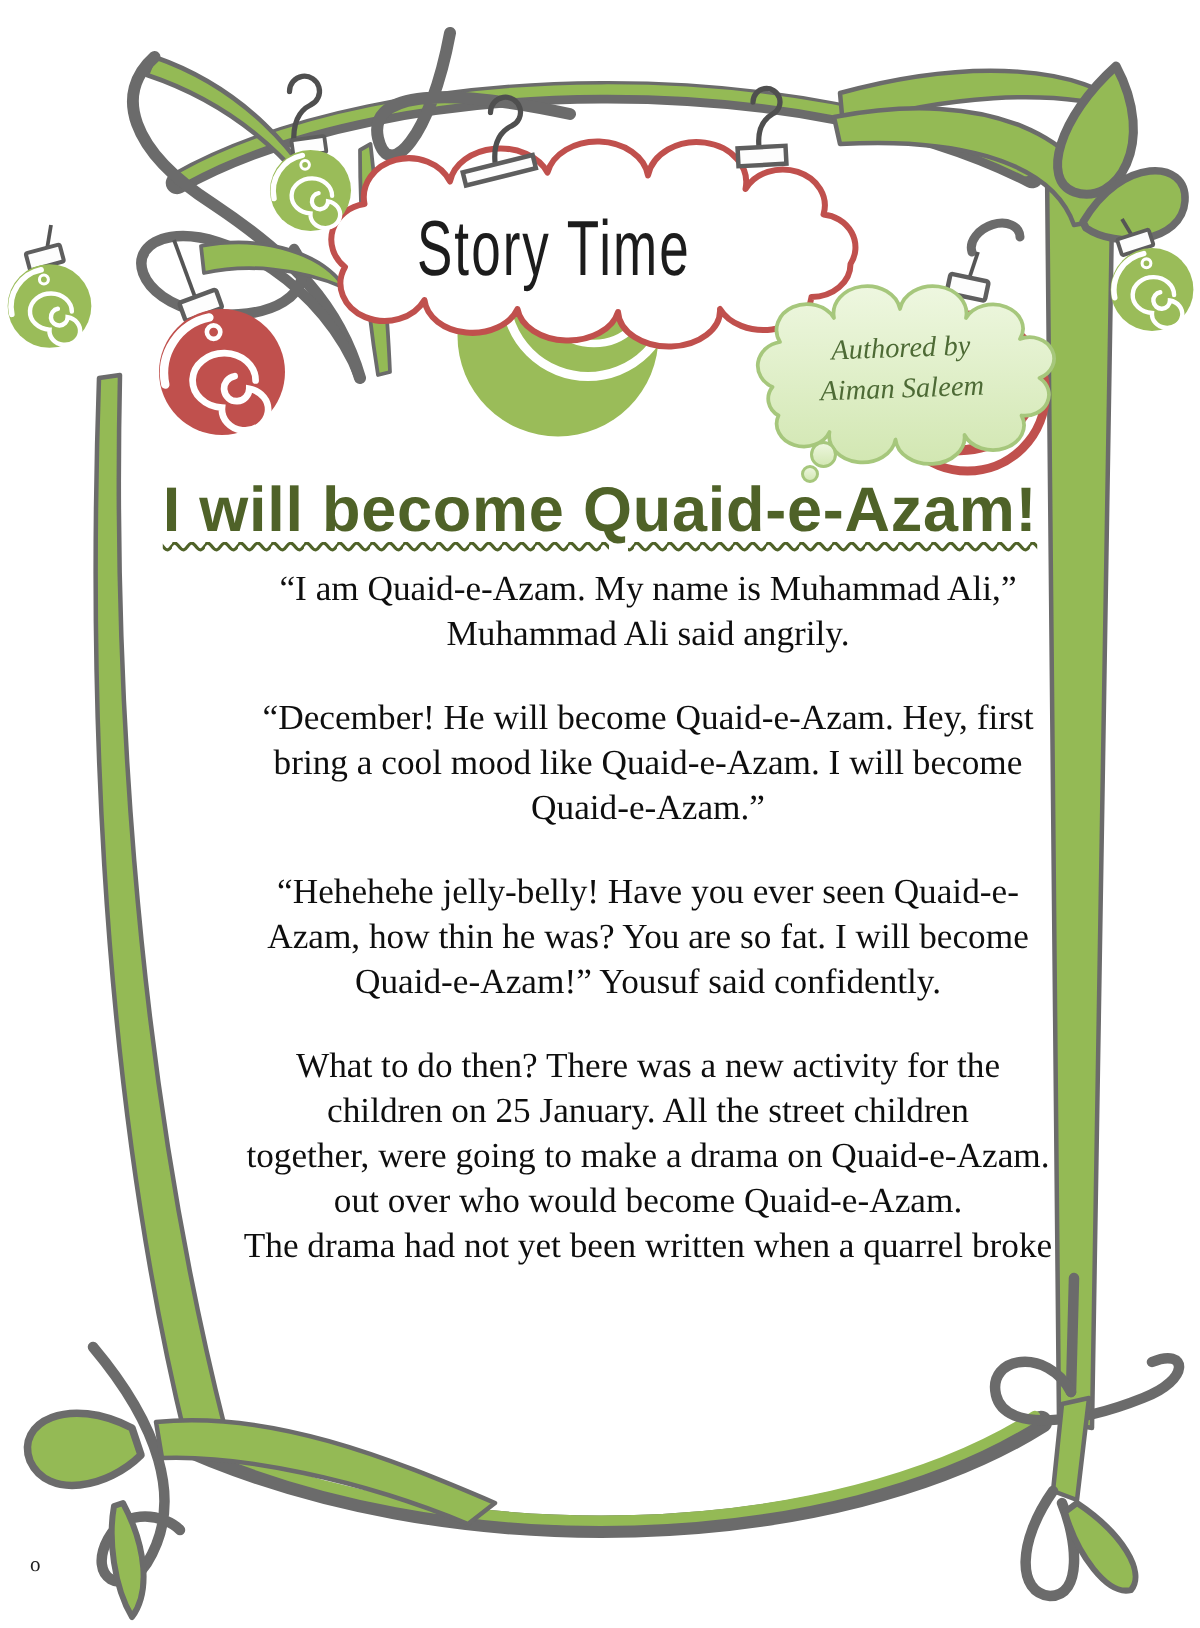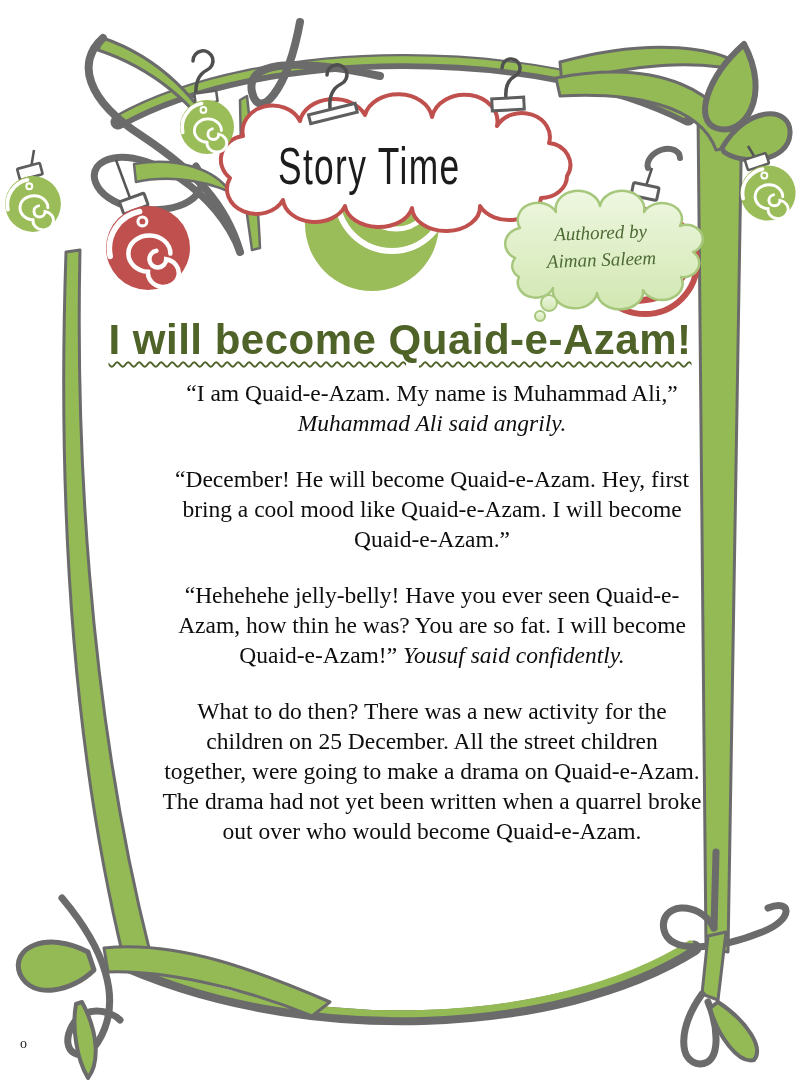--- a/index.html
+++ b/index.html
@@ -19,21 +19,21 @@
 
   .heading{left:0;top:316px;width:800px;text-align:center;}
   .heading span{display:inline-block;font-family:"Liberation Sans", sans-serif;
       font-weight:700;font-size:42px;color:#4f6228;letter-spacing:.5px;
       text-decoration:underline;text-decoration-style:wavy;
       text-decoration-thickness:2px;text-underline-offset:7px;}
 
   .story{left:107px;top:378px;width:650px;font-size:23.5px;line-height:30px;color:#0e0e0e;}
   .story .paragraph{margin:0 0 26px 0;}
   .story .line{white-space:nowrap;text-align:center;}
-  .story .italic{font-style:italic;}
+  .story .italic{}
 
   .page-marker{left:20px;top:1036px;font-size:14px;color:#222;
       font-family:"Liberation Serif", serif;}
 </style>
 </head>
 <body>
 
 <svg class="deco" width="800" height="1085" viewBox="0 0 800 1085">
   <defs>
     <linearGradient id="bubbleGrad" x1="0" y1="0" x2="0" y2="1">
@@ -191,20 +191,20 @@
       <div class="line"><span>bring a cool mood like Quaid-e-Azam. I will become</span></div>
       <div class="line"><span>Quaid-e-Azam.”</span></div>
     </div>
     <div class="paragraph">
       <div class="line"><span>“Hehehehe jelly-belly! Have you ever seen Quaid-e-</span></div>
       <div class="line"><span>Azam, how thin he was? You are so fat. I will become</span></div>
       <div class="line"><span>Quaid-e-Azam!” </span><span class="italic">Yousuf said confidently.</span></div>
     </div>
     <div class="paragraph">
       <div class="line"><span>What to do then? There was a new activity for the</span></div>
-      <div class="line"><span>children on 25 December. All the street children</span></div>
+      <div class="line"><span>children on 25 January. All the street children</span></div>
       <div class="line"><span>together, were going to make a drama on Quaid-e-Azam.</span></div>
+      <div class="line"><span>out over who would become Quaid-e-Azam.</span></div>
       <div class="line"><span>The drama had not yet been written when a quarrel broke</span></div>
-      <div class="line"><span>out over who would become Quaid-e-Azam.</span></div>
     </div>
   </div>
 
 <div class="txt-layer page-marker">o</div>
 
 </body></html>

